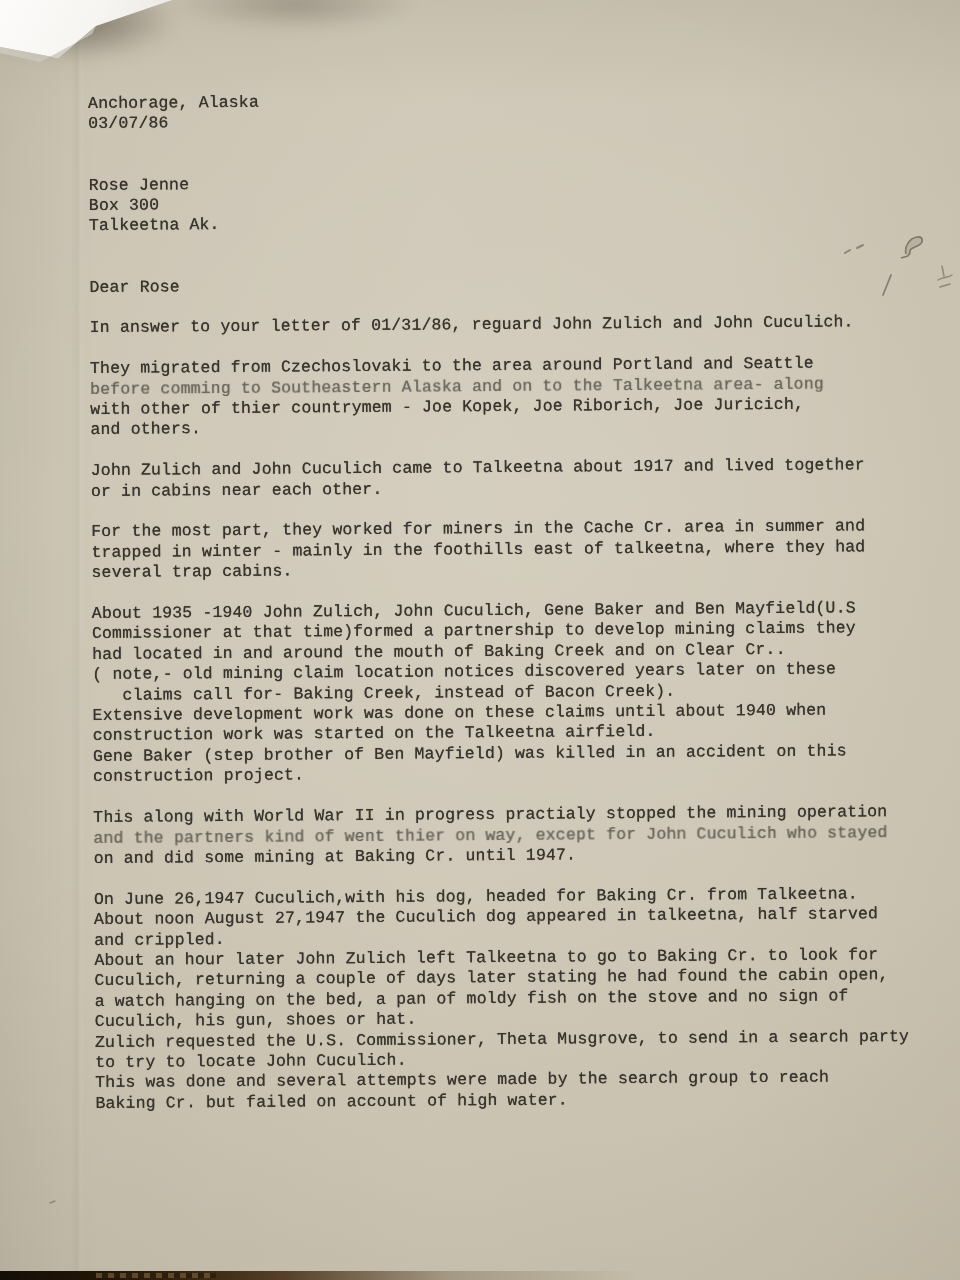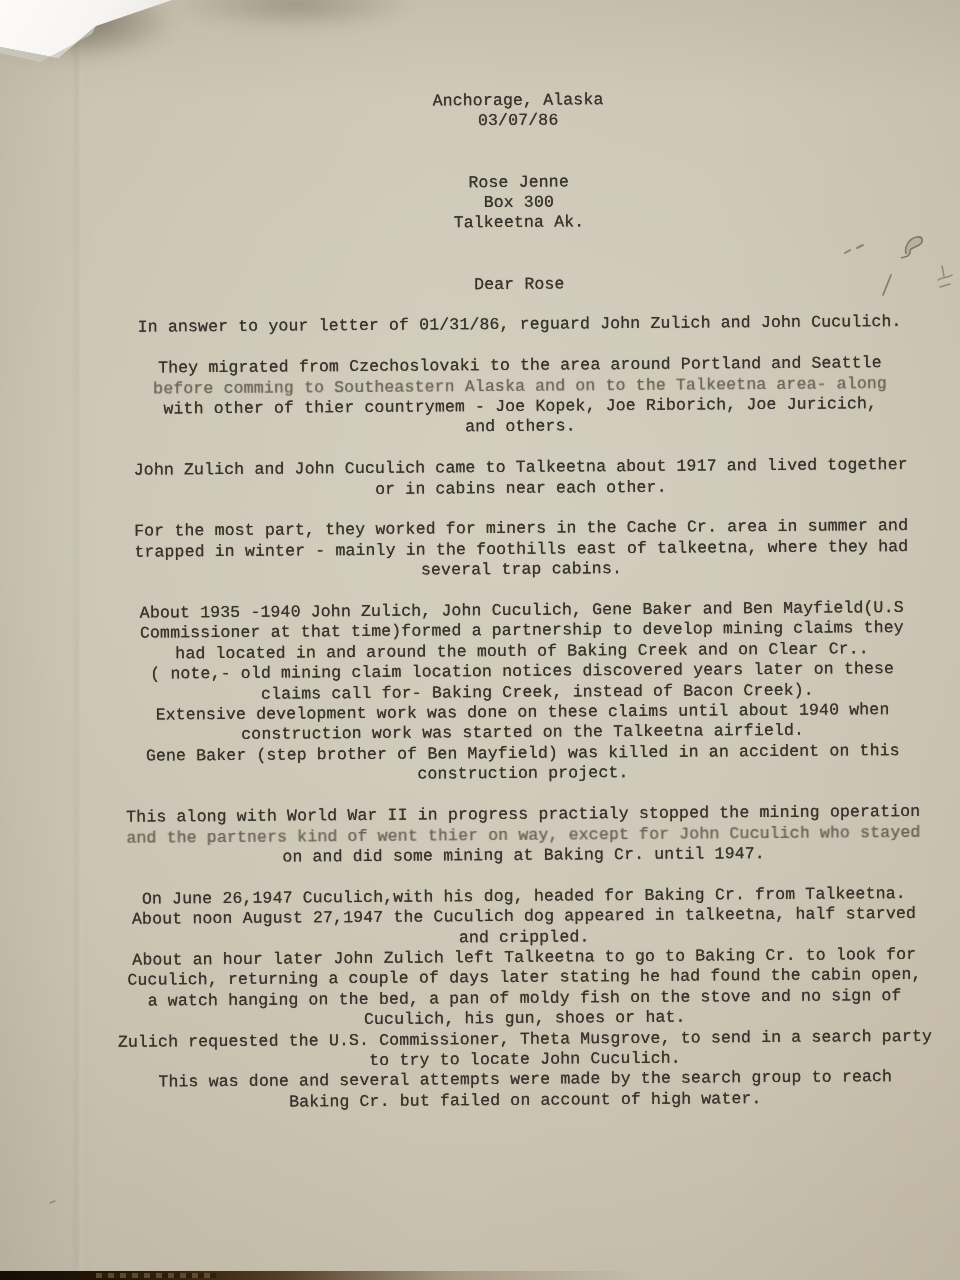--- a/index.html
+++ b/index.html
@@ -9,21 +9,20 @@
     background:#111;
   }
   .photo{
     position:relative;width:960px;height:1280px;overflow:hidden;
     background:
       radial-gradient(130% 90% at 55% 38%, rgba(255,255,255,0.10) 0%, rgba(0,0,0,0.00) 55%, rgba(0,0,0,0.05) 100%),
       linear-gradient(90deg, #d8d4c9 0%, #e3dfd5 10%, #e7e3d9 45%, #e5e1d7 75%, #dfdacf 100%),
       linear-gradient(180deg, #d9d5ca 0%, #e4e0d6 8%, #e6e2d8 40%, #e4e0d6 70%, #ded9ce 100%);
     background-color:#e4e0d6;
     background-blend-mode:normal,multiply,normal;
-    text-align:center;
   }
 
   
   .corner-shadow{
     position:absolute;left:-8px;top:-6px;width:230px;height:90px;
     background:radial-gradient(60% 60% at 35% 30%, rgba(60,52,40,0.55), rgba(60,52,40,0) 75%);
     filter:blur(7px);
   }
   .overlap-corner{
     position:absolute;left:0;top:0;width:200px;height:70px;

